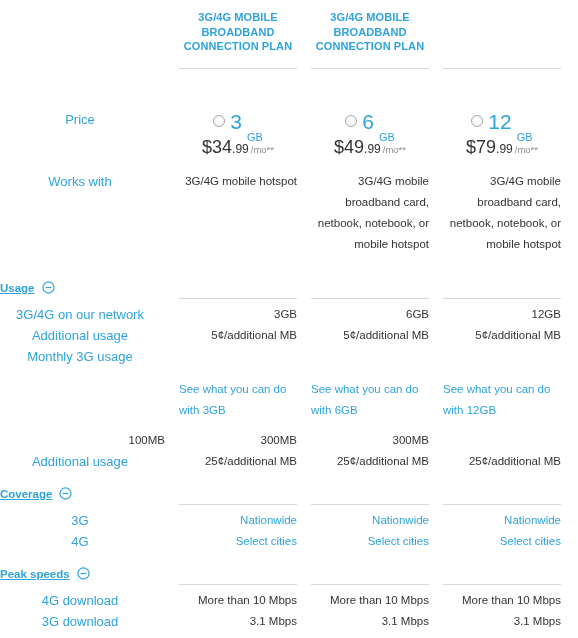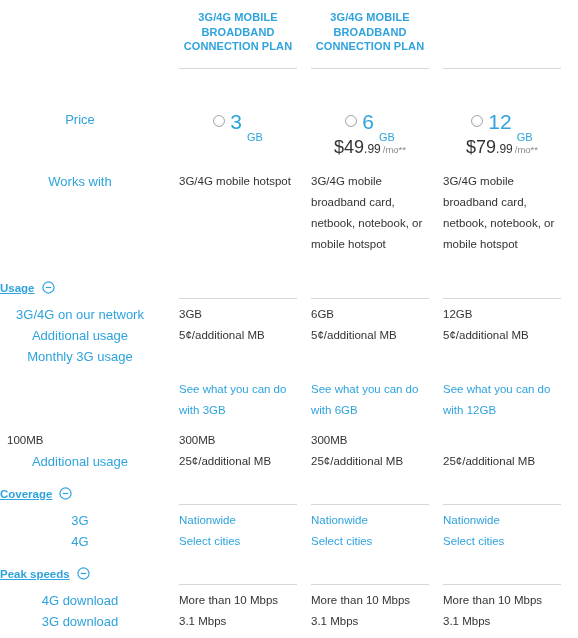--- a/index.html
+++ b/index.html
@@ -20,21 +20,21 @@
     width: 578px;
   }
   .labelcell {
     text-align: center;
     padding-right: 12px;
     color: #2ea3dd;
     font-size: 13px;
     line-height: 21px;
   }
   .datacell {
-    text-align: left;
+    text-align: right;
     font-size: 11.5px;
     line-height: 21px;
     color: #333;
     padding: 0 7px;
   }
   .link { color: #2ea3dd; cursor: pointer; }
 
   
   .hdr {
     text-align: center;
@@ -126,20 +126,23 @@
 
   <div class="grid">
     <div class="labelcell" style="padding-top:14px">Price</div>
 
     <div class="pricewrap">
       <div class="gbline">
         <span class="radio"></span>
         <span class="gbnum">3</span>
         <span class="gbunit">GB</span>
       </div>
+      <div class="amtline">
+        <span class="amt-big">$34</span><span class="amt-cents">.99</span><span class="amt-mo">/mo**</span>
+      </div>
     </div>
 
     <div class="pricewrap">
       <div class="gbline">
         <span class="radio"></span>
         <span class="gbnum">6</span>
         <span class="gbunit">GB</span>
       </div>
       <div class="amtline">
         <span class="amt-big">$49</span><span class="amt-cents">.99</span><span class="amt-mo">/mo**</span>

